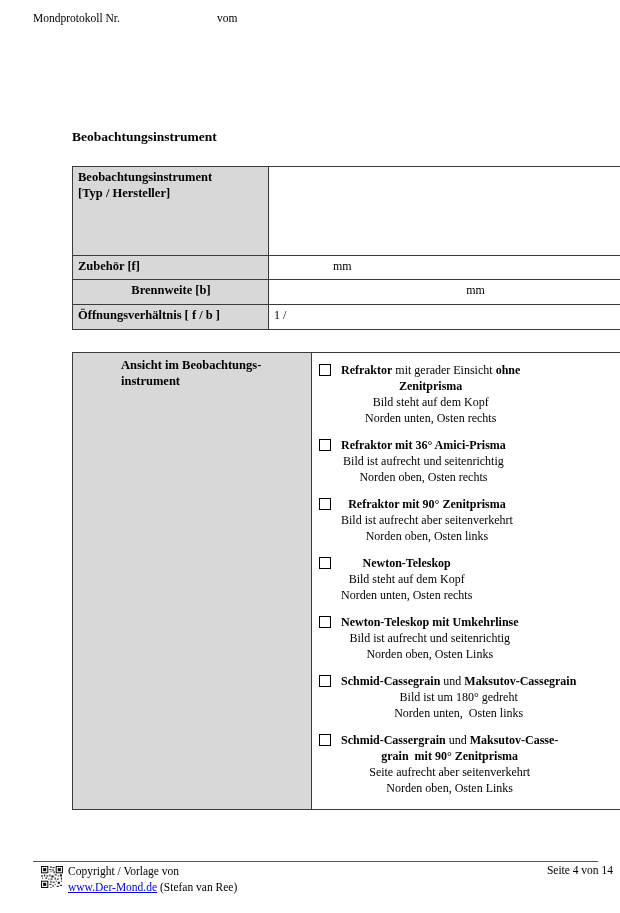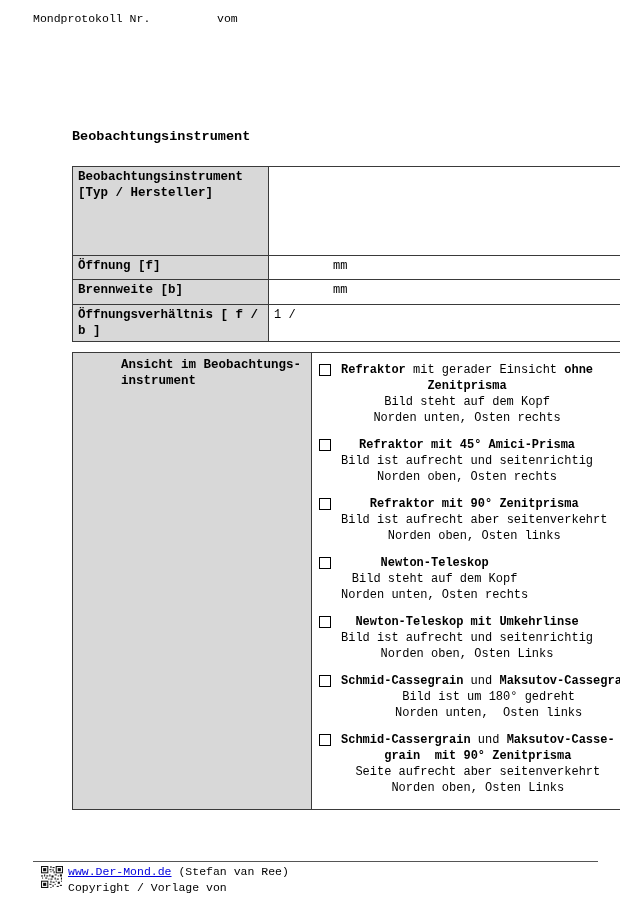--- a/index.html
+++ b/index.html
@@ -1,38 +1,38 @@
 <!DOCTYPE html>
 <html><head>
 <meta charset="utf-8">
 <style>
   html,body{margin:0;padding:0;background:#fff;}
   .page{position:relative;width:620px;height:913px;background:#fff;color:#000;
-        font-family:Liberation Mono, monospace;overflow:hidden;}
+        font-family:Liberation Serif, serif;overflow:hidden;}
 
   
   .doc-header{position:absolute;left:33px;top:12px;font-size:11.5px;}
   .proto-num-field{position:absolute;left:100px;top:0;width:62px;height:13px;}
   .vom-label{position:absolute;left:184px;top:0;}
 
   .main-title{position:absolute;left:33px;top:53px;font-size:19.5px;font-weight:700;
               letter-spacing:.2px;}
   .section-heading{position:absolute;left:72px;top:129px;font-size:13.5px;font-weight:700;}
 
   
   table{border-collapse:collapse;table-layout:fixed;width:530px;}
   td{border:1px solid #3a3a3a;vertical-align:top;}
   .lbl{background:#d8d8d8;width:186px;font-weight:700;font-size:12.5px;
        padding:2px 4px 2px 5px;line-height:16px;}
   .val{width:344px;font-size:12px;padding:2px 4px 2px 5px;line-height:16px;}
 
   .t1{position:absolute;left:72px;top:166px;}
   .t1 .row-type td{height:84px;}
   .t1 .row-f td{height:19px;}
-  .t1 .row-b td{height:20px;}
+  .t1 .row-b td{height:20px;text-align:center;}
   .t1 .row-fb td{height:20px;}
   .mm-text{display:inline-block;margin-left:59px;}
 
   .t2{position:absolute;left:72px;top:352px;}
   .t2 .lbl{padding-top:4px;padding-left:48px;}
   .t2 .val{padding:9px 6px 2px 7px;}
 
   .item{display:flex;margin-bottom:11px;text-align:center;}
   .cb{width:10px;height:10px;border:1.5px solid #000;margin-top:2px;flex:none;
       background:#fff;}
@@ -64,21 +64,21 @@
   <table class="t1">
     <tbody>
         <tr class="row-type">
       <td class="lbl">
         <div>Beobachtungsinstrument</div>
         <div>[Typ / Hersteller]</div>
       </td>
       <td class="val"></td>
     </tr>
     <tr class="row-f">
-      <td class="lbl">Öffnung [f]</td>
+      <td class="lbl">Zubehör [f]</td>
       <td class="val"><span class="mm-text">mm</span></td>
     </tr>
     <tr class="row-b">
       <td class="lbl">Brennweite [b]</td>
       <td class="val"><span class="mm-text">mm</span></td>
     </tr>
     <tr class="row-fb">
       <td class="lbl">Öffnungsverhältnis [ f / b ]</td>
       <td class="val">1 /</td>
     </tr>
@@ -93,21 +93,21 @@
         <div>instrument</div>
       </td>
       <td class="val">
         <div>
               <div class="item">
                 <span class="cb"></span>
                 <div class="txt"><div class="title"><span class="b">Refraktor</span><span> mit gerader Einsicht </span><span class="b">ohne</span><br><span class="b">Zenitprisma</span></div><div class="desc">Bild steht auf dem Kopf</div><div class="desc">Norden unten, Osten rechts</div></div>
               </div>
               <div class="item">
                 <span class="cb"></span>
-                <div class="txt"><div class="title"><span class="b">Refraktor mit 45° Amici-Prisma</span></div><div class="desc">Bild ist aufrecht und seitenrichtig</div><div class="desc">Norden oben, Osten rechts</div></div>
+                <div class="txt"><div class="title"><span class="b">Refraktor mit 36° Amici-Prisma</span></div><div class="desc">Bild ist aufrecht und seitenrichtig</div><div class="desc">Norden oben, Osten rechts</div></div>
               </div>
               <div class="item">
                 <span class="cb"></span>
                 <div class="txt"><div class="title"><span class="b">Refraktor mit 90° Zenitprisma</span></div><div class="desc">Bild ist aufrecht aber seitenverkehrt</div><div class="desc">Norden oben, Osten links</div></div>
               </div>
               <div class="item">
                 <span class="cb"></span>
                 <div class="txt"><div class="title"><span class="b">Newton-Teleskop</span></div><div class="desc">Bild steht auf dem Kopf</div><div class="desc">Norden unten, Osten rechts</div></div>
               </div>
               <div class="item">
@@ -169,18 +169,19 @@
     <rect x="19" y="14" width="1" height="1" fill="#111"></rect>
     <rect x="8" y="17" width="2" height="1" fill="#111"></rect>
       <rect x="11" y="18" width="1" height="2" fill="#111"></rect>
     <rect x="13" y="17" width="1" height="1" fill="#111"></rect>
       <rect x="15" y="19" width="2" height="1" fill="#111"></rect>
     <rect x="18" y="18" width="2" height="1" fill="#111"></rect>
       <rect x="9" y="20" width="1" height="1" fill="#111"></rect>
   </svg>
 
   <div class="copy-block">
+    <div>Copyright / Vorlage von</div>
     <div><a href="#">www.Der-Mond.de</a><span> (Stefan van Ree)</span></div>
-    <div>Copyright / Vorlage von</div>
   </div>
 
+  <div class="page-indicator">Seite 4 von 14</div>
 
 </div>
 
 </body></html>

